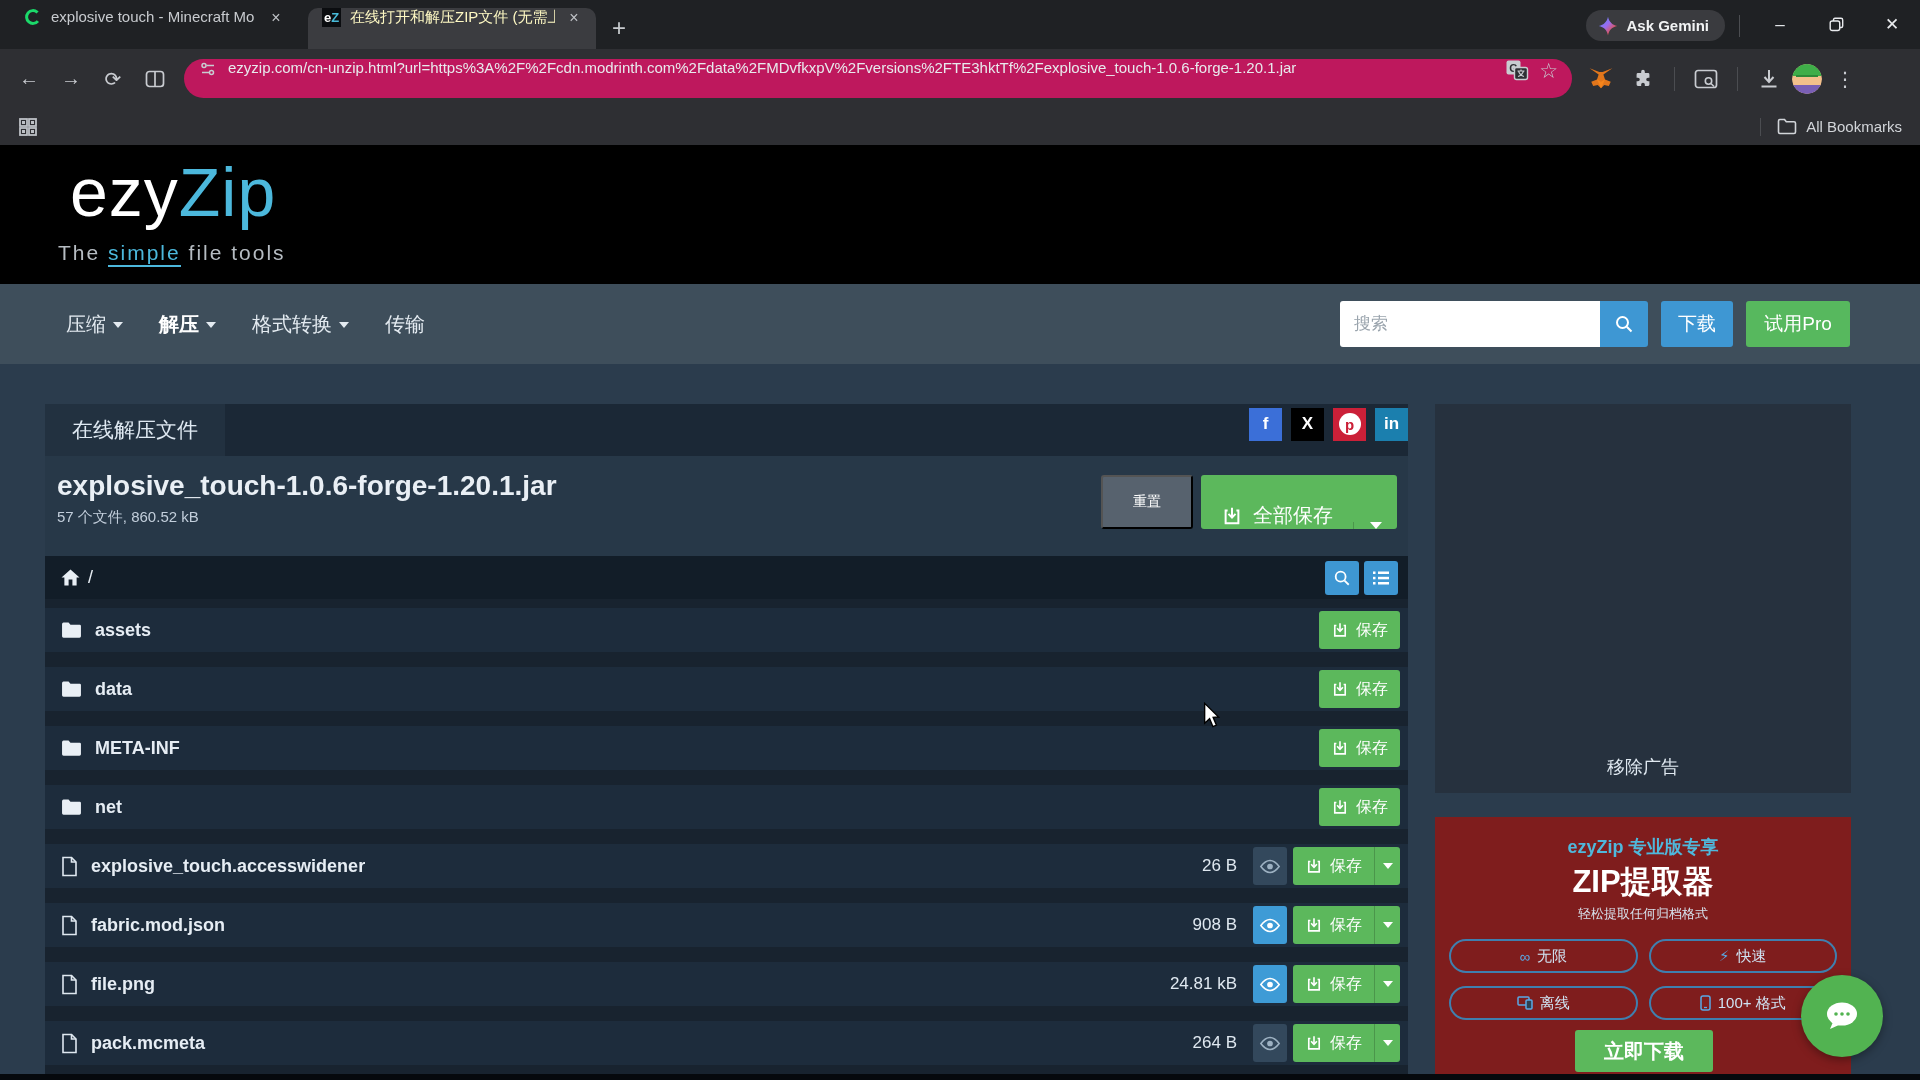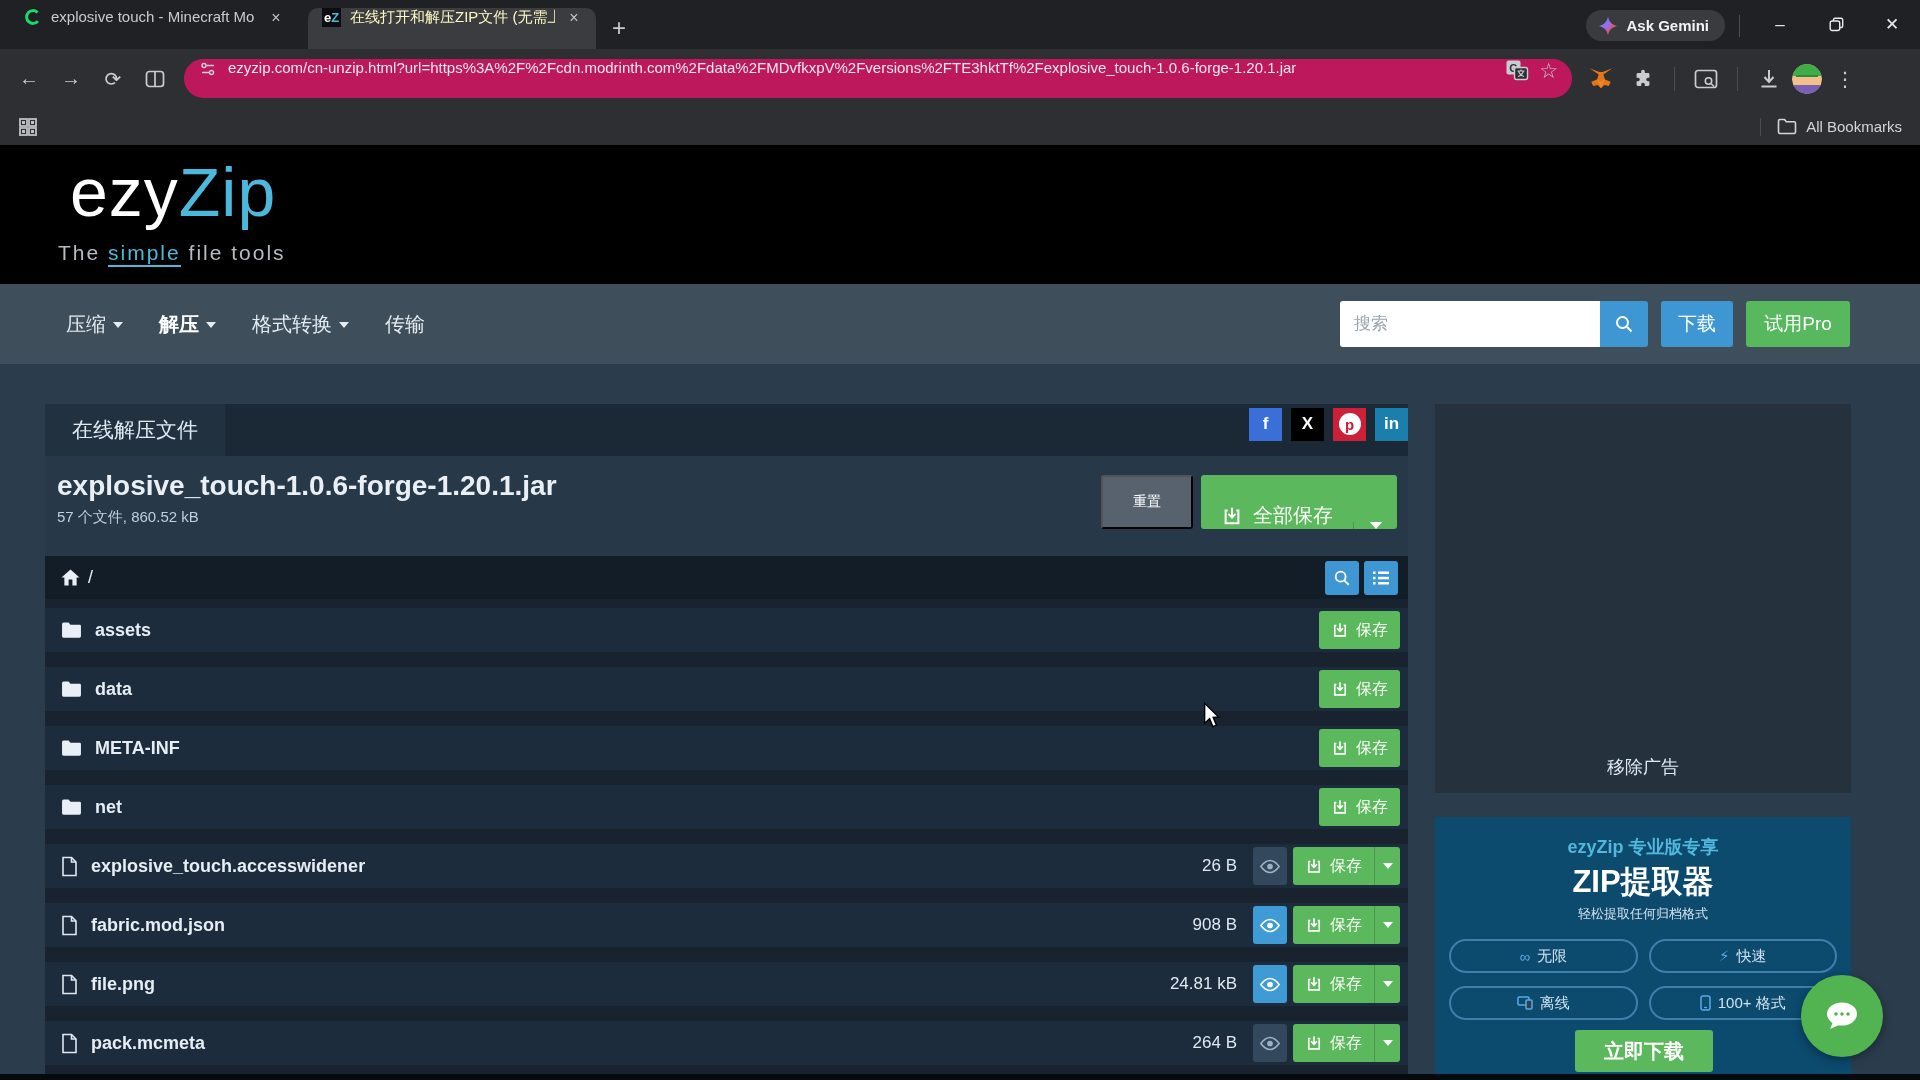--- a/index.html
+++ b/index.html
@@ -120,21 +120,21 @@
   .btn-save .main { display:flex; align-items:center; gap:7px; padding:0 12px; font-size:16px; }
   .btn-save.folder { margin-left:auto; }
   .btn-save .caretseg { width:26px; display:flex; align-items:center; justify-content:center;
     border-left:1px solid rgba(0,0,0,0.18); }
   .btn-save .caretseg .caret-dn { border-left-width:5px; border-right-width:5px; border-top-width:6px; }
 
   
   .adpanel { position:absolute; left:1435px; top:40px; width:416px; height:389px; background:#26313e;
     display:flex; align-items:flex-end; justify-content:center; }
   .removeads { font-size:18px; color:#dfe8f0; padding-bottom:14px; }
-  .promo { position:absolute; left:1435px; top:453px; width:416px; height:257px; background:#0c4a6e;
+  .promo { position:absolute; left:1435px; top:453px; width:416px; height:257px; background:#7f1d1d;
     text-align:center; }
   .kicker { margin-top:18px; font-size:18px; font-weight:bold; color:#4fb8dc; }
   .promotitle { margin-top:2px; font-size:31px; font-weight:bold; color:#fff; }
   .promosub { margin-top:2px; font-size:13px; color:#d7e3ee; }
   .badges { margin:16px 14px 0 14px; display:grid; grid-template-columns:1fr 1fr; gap:13px 11px; }
   .pill { height:34px; border:2px solid #3f7fae; border-radius:17px; display:flex;
     align-items:center; justify-content:center; gap:7px; color:#cfe2f2; font-size:15px; }
   .pill .ig { color:#5aa9e6; font-size:15px; display:flex; align-items:center; }
   .btn-cta { position:absolute; left:140px; top:213px; width:138px; height:42px; background:#5cb85c;
     color:#fff; font-size:20px; font-weight:bold; border:none; border-radius:3px;

